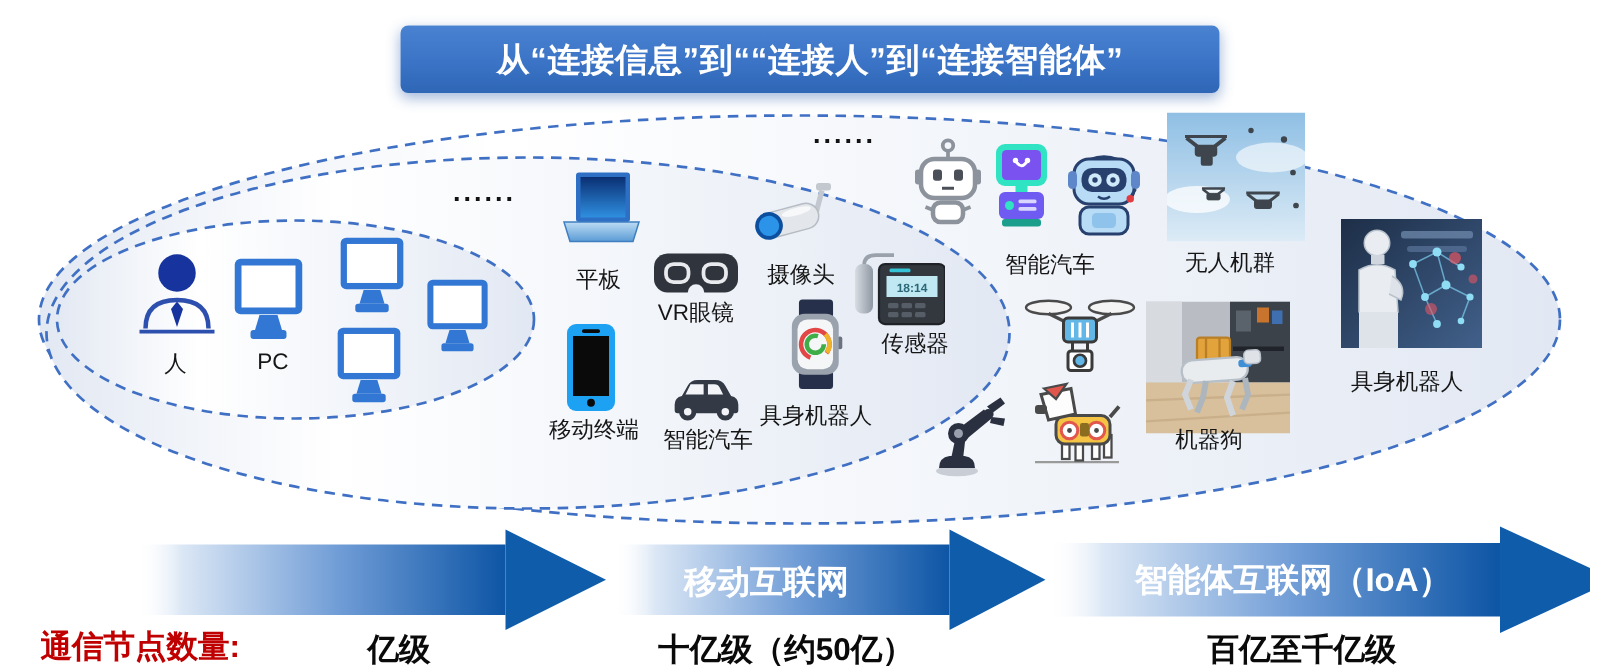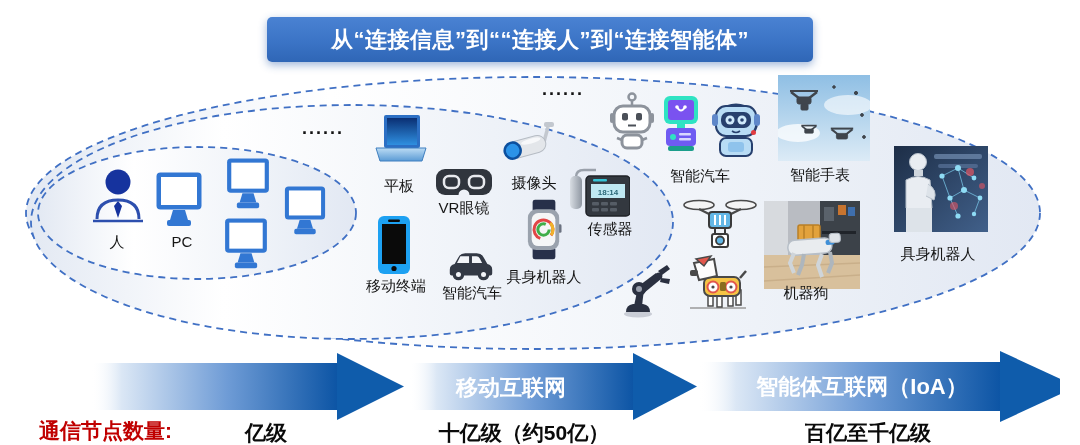--- a/index.html
+++ b/index.html
@@ -20,21 +20,21 @@
     font-size:15px;font-weight:500;color:#161616;text-align:center;
   }
   .dots{
     position:absolute;font-weight:900;font-size:18px;letter-spacing:2px;color:#121212;
   }
   .arrow-lbl{
     position:absolute;transform:translateX(-50%);white-space:nowrap;
     color:#fff;font-weight:bold;font-size:22px;
   }
   .foot-caption{
-    position:absolute;left:27px;top:417px;font-size:21px;font-weight:bold;color:#c00000;white-space:nowrap;margin-left:12px;
+    position:absolute;left:27px;top:417px;font-size:21px;font-weight:bold;color:#c00000;white-space:nowrap;
   }
   .foot-val{
     position:absolute;transform:translateX(-50%);top:419px;font-size:21px;font-weight:bold;color:#0a0a0a;white-space:nowrap;
   }
   svg{display:block;}
 </style>
 </head>
 <body>
 
 <div class="canvas">
@@ -255,21 +255,21 @@
         <line x1="-14" y1="-8" x2="14" y2="-8" stroke-width="2.5"></line>
         <path d="M-13 -7 L-4 0 L4 0 L13 -7" fill="none" stroke-width="2.5"></path>
         <rect x="-7" y="-2" width="14" height="7" rx="2"></rect>
       </g>
       <circle cx="78" cy="18" r="1.6"></circle>
         <circle cx="84" cy="40" r="1.4"></circle>
       <circle cx="56" cy="12" r="1.3"></circle>
         <circle cx="86" cy="62" r="1.4"></circle>
     </g>
   </svg>
-  <div class="lbl" style="left:820px;top:166px">智能手表</div>
+  <div class="lbl" style="left:820px;top:166px">无人机群</div>
 
   <svg class="abs" style="left:682px;top:198px" width="76" height="58" viewBox="0 0 76 58">
     <ellipse cx="17" cy="7" rx="15" ry="4.5" fill="#f4f4f4" stroke="#4a4a4a" stroke-width="1.6"></ellipse>
     <ellipse cx="59" cy="7" rx="15" ry="4.5" fill="#f4f4f4" stroke="#4a4a4a" stroke-width="1.6"></ellipse>
     <line x1="17" y1="11" x2="29" y2="17" stroke="#4a4a4a" stroke-width="2.2"></line>
     <line x1="59" y1="11" x2="47" y2="17" stroke="#4a4a4a" stroke-width="2.2"></line>
     <rect x="27" y="14" width="22" height="16" rx="3" fill="#63b7e6" stroke="#3a3a3a" stroke-width="2"></rect>
     <line x1="33" y1="17" x2="33" y2="27" stroke="#fff" stroke-width="2"></line>
     <line x1="38" y1="17" x2="38" y2="27" stroke="#fff" stroke-width="2"></line>
     <line x1="43" y1="17" x2="43" y2="27" stroke="#fff" stroke-width="2"></line>

